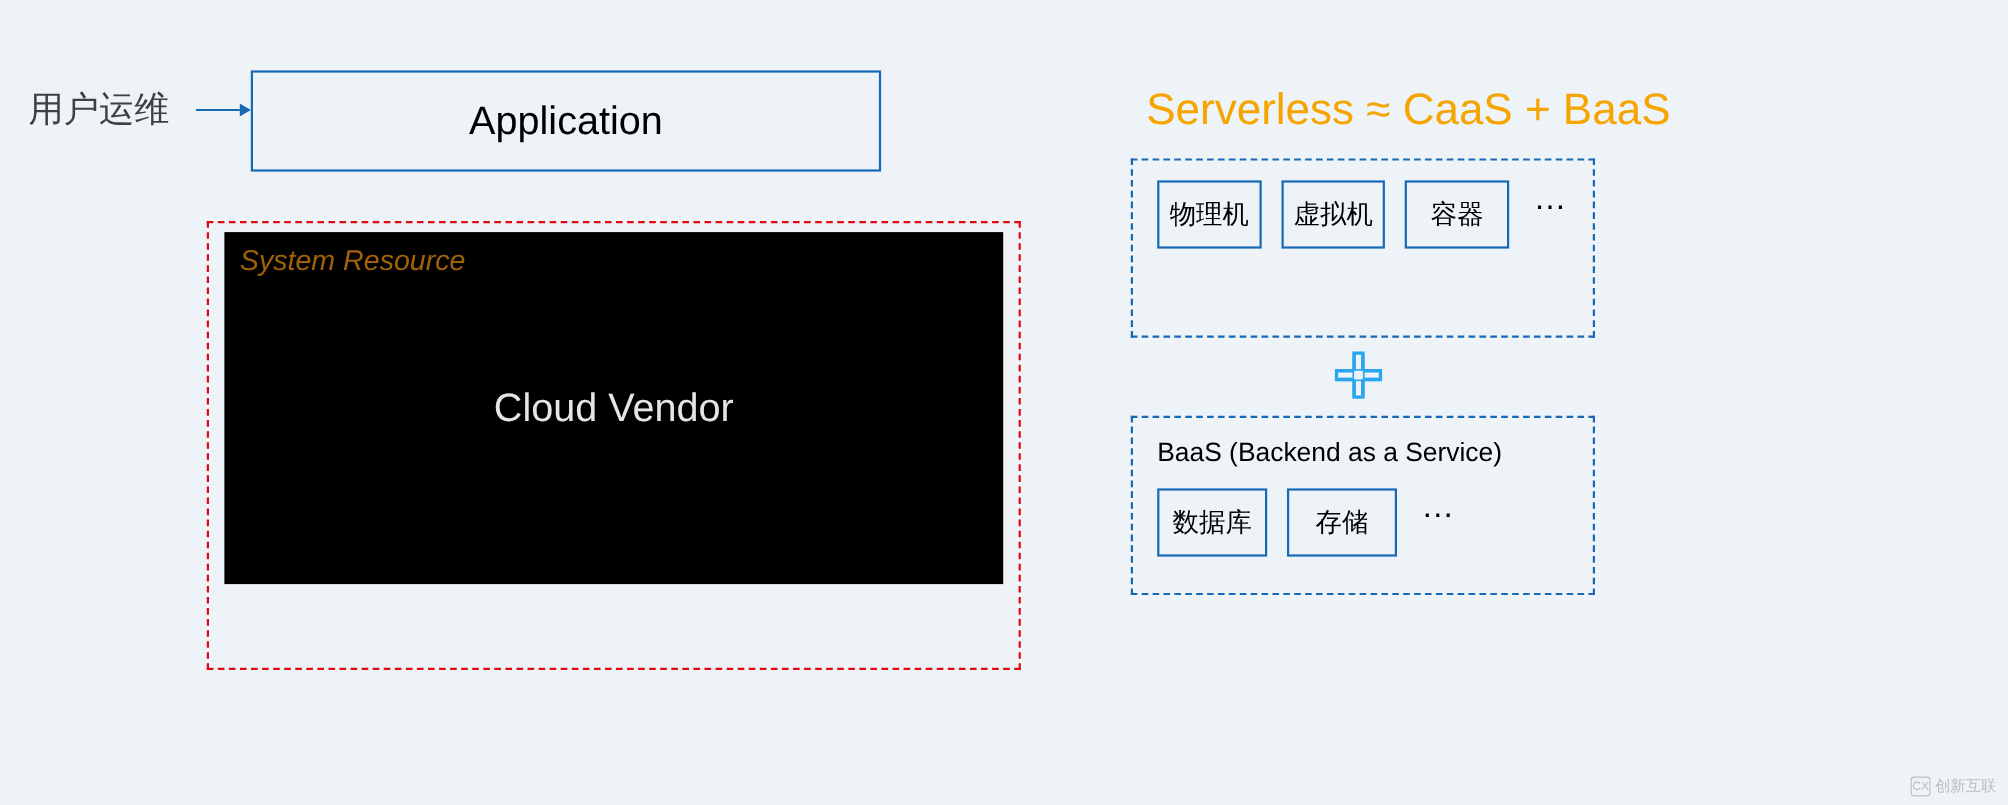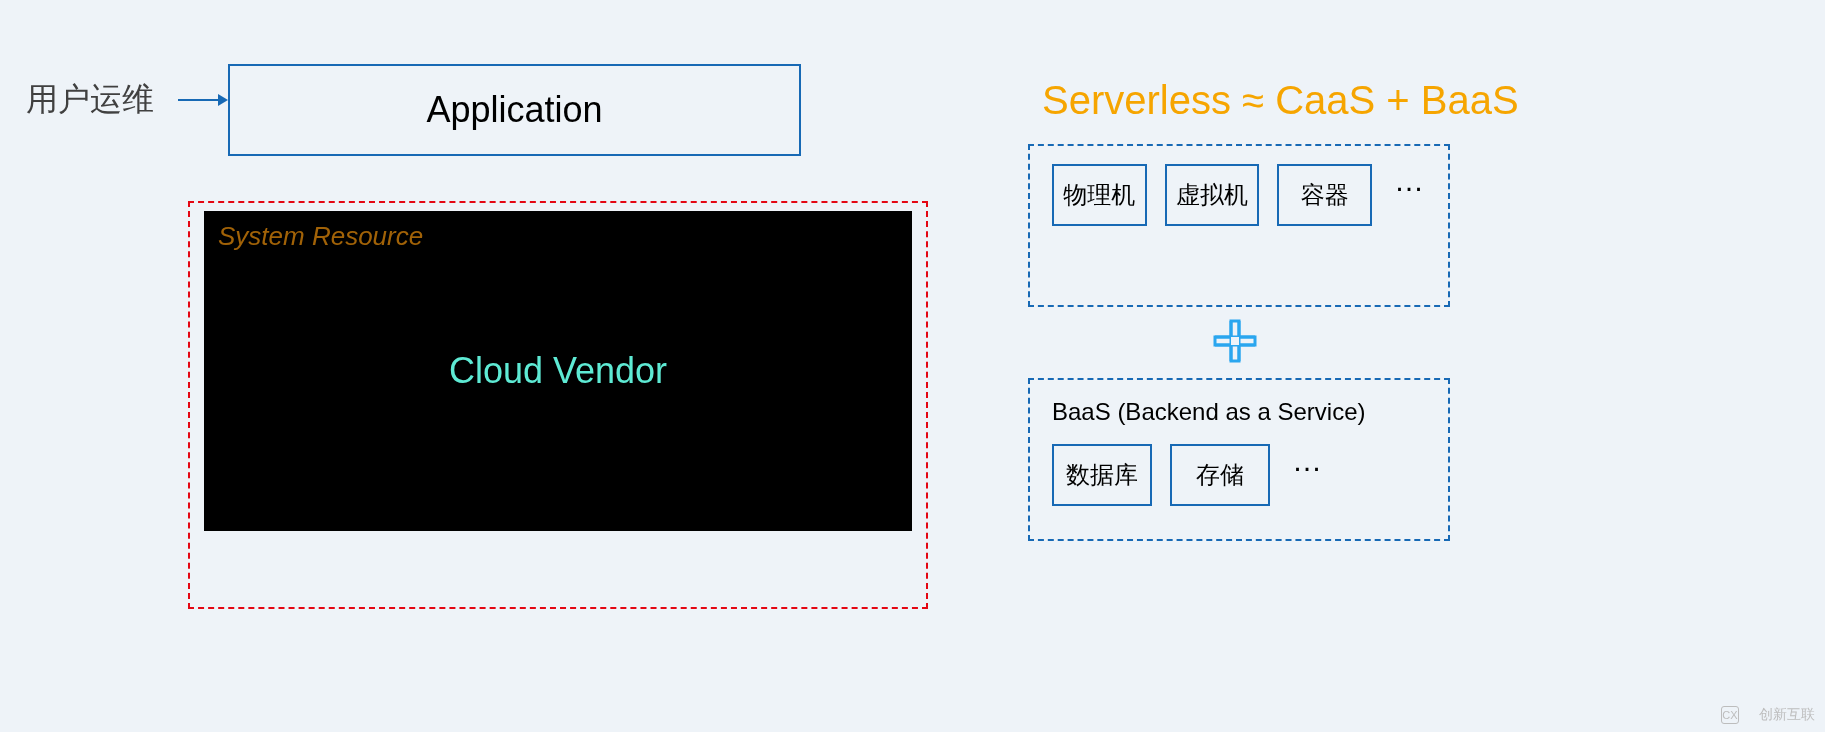--- a/index.html
+++ b/index.html
@@ -72,21 +72,21 @@
     top: 10px;
     color: #a16207;
     font-style: italic;
     font-size: 26px;
   }
   .cloud-vendor-label {
     position: absolute;
     left: 50%;
     top: 50%;
     transform: translate(-50%, -50%);
-    color: #5eead4;
+    color: #e5e5e5;
     font-size: 36px;
   }
 
   
   .formula {
     position: absolute;
     left: 1042px;
     top: 78px;
     font-size: 40px;
     color: #f6a500;
@@ -130,21 +130,21 @@
 
   
   .watermark {
     position: absolute;
     right: 10px;
     bottom: 8px;
     color: #bdbdbd;
     font-size: 14px;
     display: flex;
     align-items: center;
-    gap: 20px;
+    gap: 4px;
   }
   .watermark-icon {
     width: 18px; height: 18px; border: 1.5px solid #bdbdbd; border-radius: 3px;
     display:flex;align-items:center;justify-content:center;font-size:11px;
   }
 </style>
 </head>
 <body>
 
 <div class="user-ops-label">用户运维</div>

